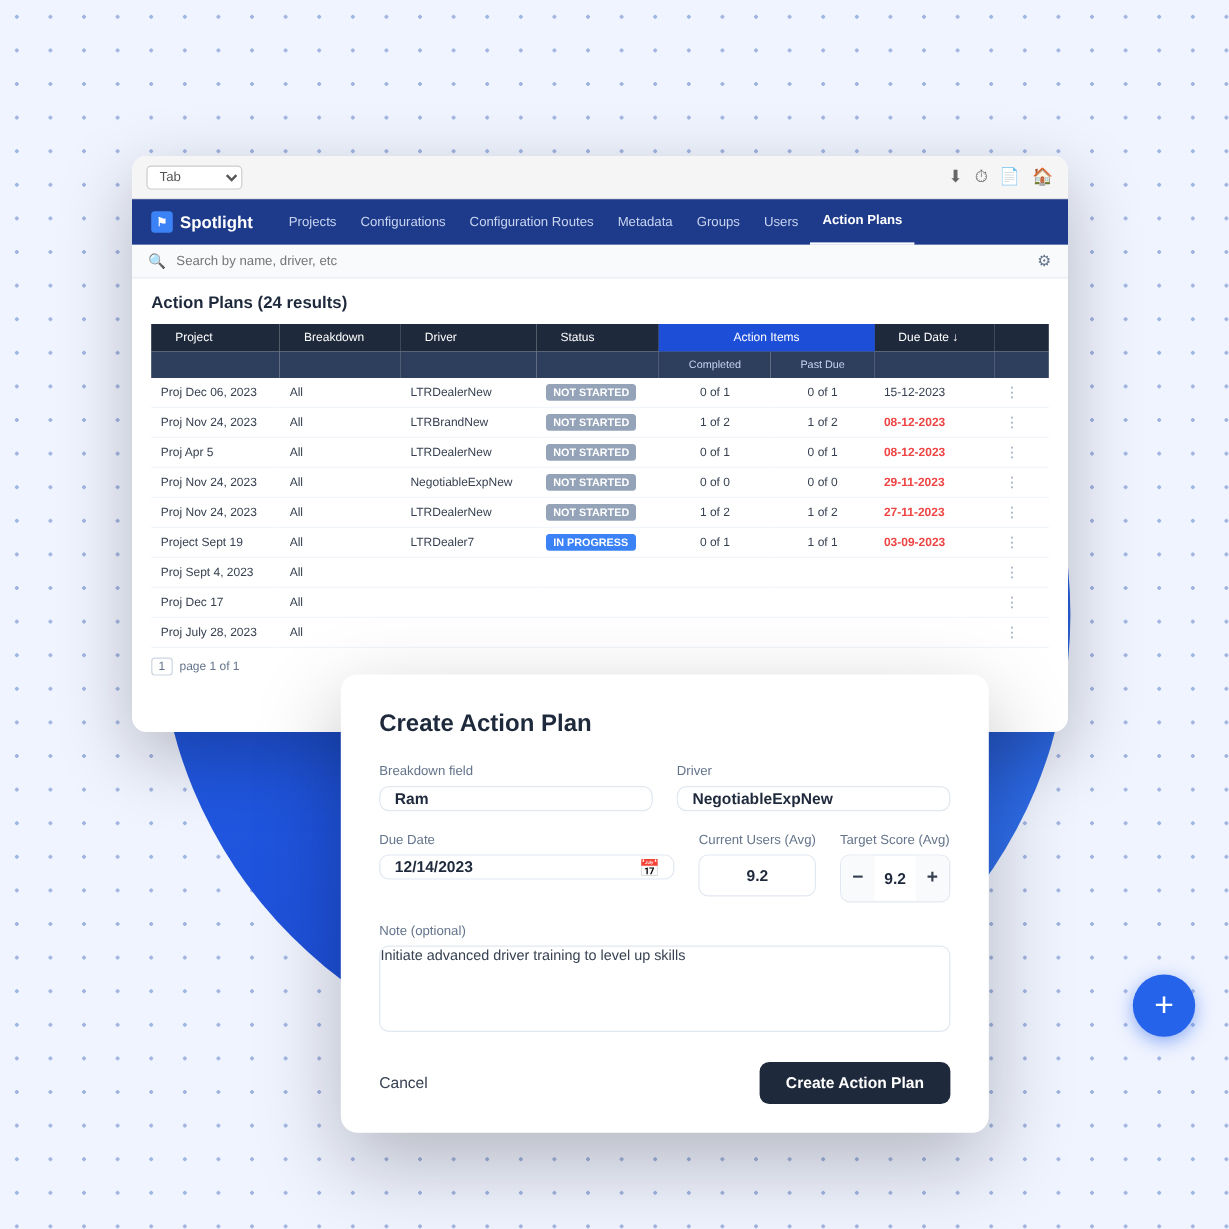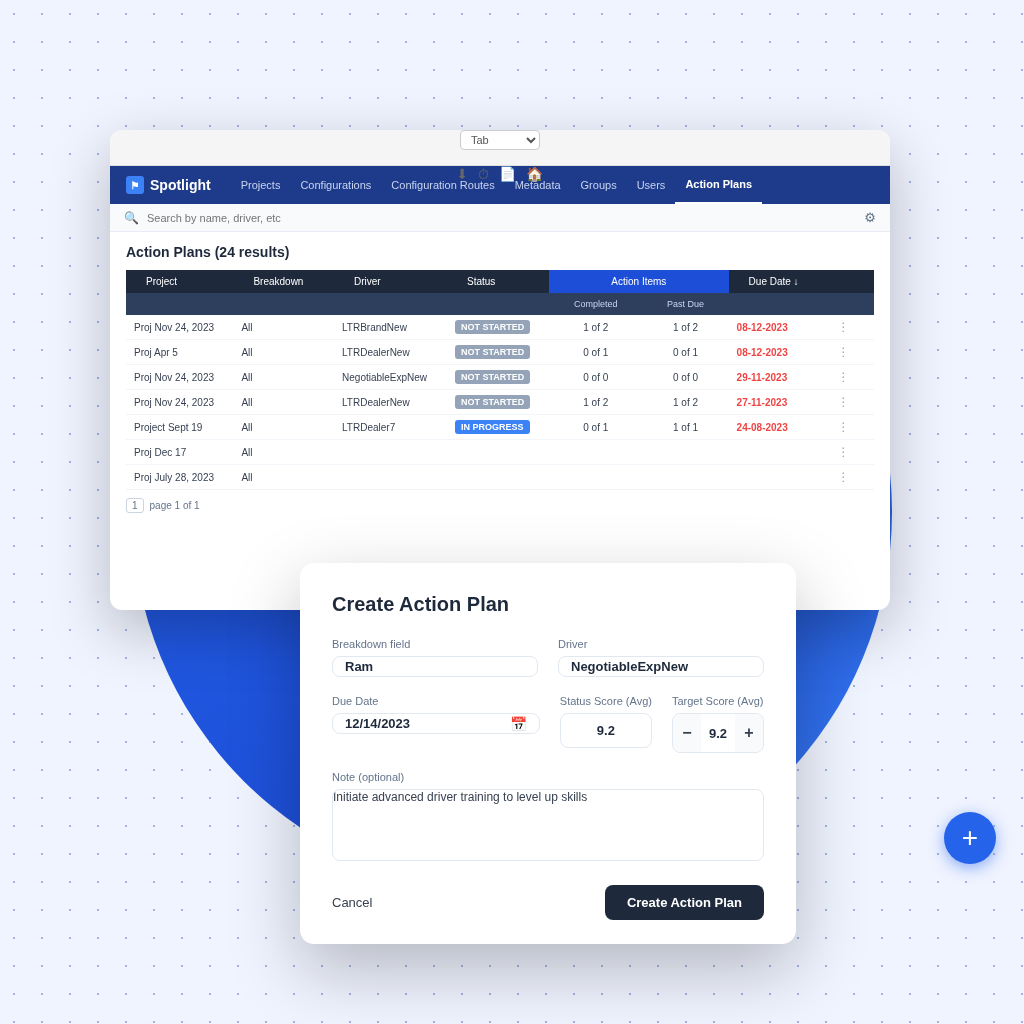--- a/index.html
+++ b/index.html
@@ -57,21 +57,20 @@
     }
 
     .browser-chrome {
       background: #f5f5f5;
       height: 36px;
       display: flex;
       align-items: center;
       padding: 0 12px;
       border-bottom: 1px solid #e0e0e0;
       gap: 8px;
-      flex-direction: column;
     }
 
     .browser-chrome-select {
       background: #fff;
       border: 1px solid #ccc;
       border-radius: 4px;
       padding: 2px 6px;
       font-size: 11px;
       color: #555;
       width: 80px;
@@ -270,22 +269,22 @@
       font-weight: 300;
       box-shadow: 0 4px 15px rgba(37,99,235,0.5);
       cursor: pointer;
       z-index: 20;
     }
 
     
     .modal {
       position: absolute;
       bottom: 80px;
-      left: 300px;
-      width: 496px;
+      left: 284px;
+      width: 540px;
       background: #fff;
       border-radius: 14px;
       box-shadow: 0 25px 70px rgba(0,0,0,0.25);
       padding: 30px 32px 24px;
       z-index: 30;
     }
 
     .modal-title {
       font-size: 20px;
       font-weight: 700;
@@ -504,20 +503,30 @@
           <th></th>
           <th></th>
           <th></th>
           <th class="center" style="font-size:9px;font-weight:400;color:#c7d4f0;">Completed</th>
           <th class="center" style="font-size:9px;font-weight:400;color:#c7d4f0;">Past Due</th>
           <th></th>
           <th></th>
         </tr>
       </thead>
       <tbody id="table-body">
+      <tr>
+      <td>Proj Dec 06, 2023</td>
+      <td>All</td>
+      <td>LTRDealerNew</td>
+      <td><span class="badge badge-not-started">NOT STARTED</span></td>
+      <td style="text-align:center">0 of 1</td>
+      <td style="text-align:center">0 of 1</td>
+      <td class="date-normal">15-12-2023</td>
+      <td class="col-3dot">⋮</td>
+    </tr>
           <tr>
       <td>Proj Nov 24, 2023</td>
       <td>All</td>
       <td>LTRBrandNew</td>
       <td><span class="badge badge-not-started">NOT STARTED</span></td>
       <td style="text-align:center">1 of 2</td>
       <td style="text-align:center">1 of 2</td>
       <td class="date-red">08-12-2023</td>
       <td class="col-3dot">⋮</td>
     </tr>
@@ -551,21 +560,31 @@
       <td class="date-red">27-11-2023</td>
       <td class="col-3dot">⋮</td>
     </tr>
           <tr>
       <td>Project Sept 19</td>
       <td>All</td>
       <td>LTRDealer7</td>
       <td><span class="badge badge-in-progress">IN PROGRESS</span></td>
       <td style="text-align:center">0 of 1</td>
       <td style="text-align:center">1 of 1</td>
-      <td class="date-red">24-08-2023</td>
+      <td class="date-red">03-09-2023</td>
+      <td class="col-3dot">⋮</td>
+    </tr>
+          <tr>
+      <td>Proj Sept 4, 2023</td>
+      <td>All</td>
+      <td></td>
+      <td></td>
+      <td style="text-align:center"></td>
+      <td style="text-align:center"></td>
+      <td class="date-normal"></td>
       <td class="col-3dot">⋮</td>
     </tr>
           <tr>
       <td>Proj Dec 17</td>
       <td>All</td>
       <td></td>
       <td></td>
       <td style="text-align:center"></td>
       <td style="text-align:center"></td>
       <td class="date-normal"></td>
@@ -614,21 +633,21 @@
   <div class="modal-row">
     <div class="modal-field">
       <div class="modal-field-label">Due Date</div>
       <div class="date-input-wrapper">
         <input class="modal-input" type="text" value="12/14/2023" style="">
         <span class="cal-icon">📅</span>
       </div>
     </div>
 
     <div class="score-field">
-      <div class="modal-field-label">Status Score (Avg)</div>
+      <div class="modal-field-label">Current Users (Avg)</div>
       <div class="score-value">9.2</div>
     </div>
 
     <div class="score-field">
       <div class="modal-field-label">Target Score (Avg)</div>
       <div class="score-stepper">
         <button class="stepper-btn">−</button>
         <span class="stepper-val">9.2</span>
         <button class="stepper-btn">+</button>
       </div>

